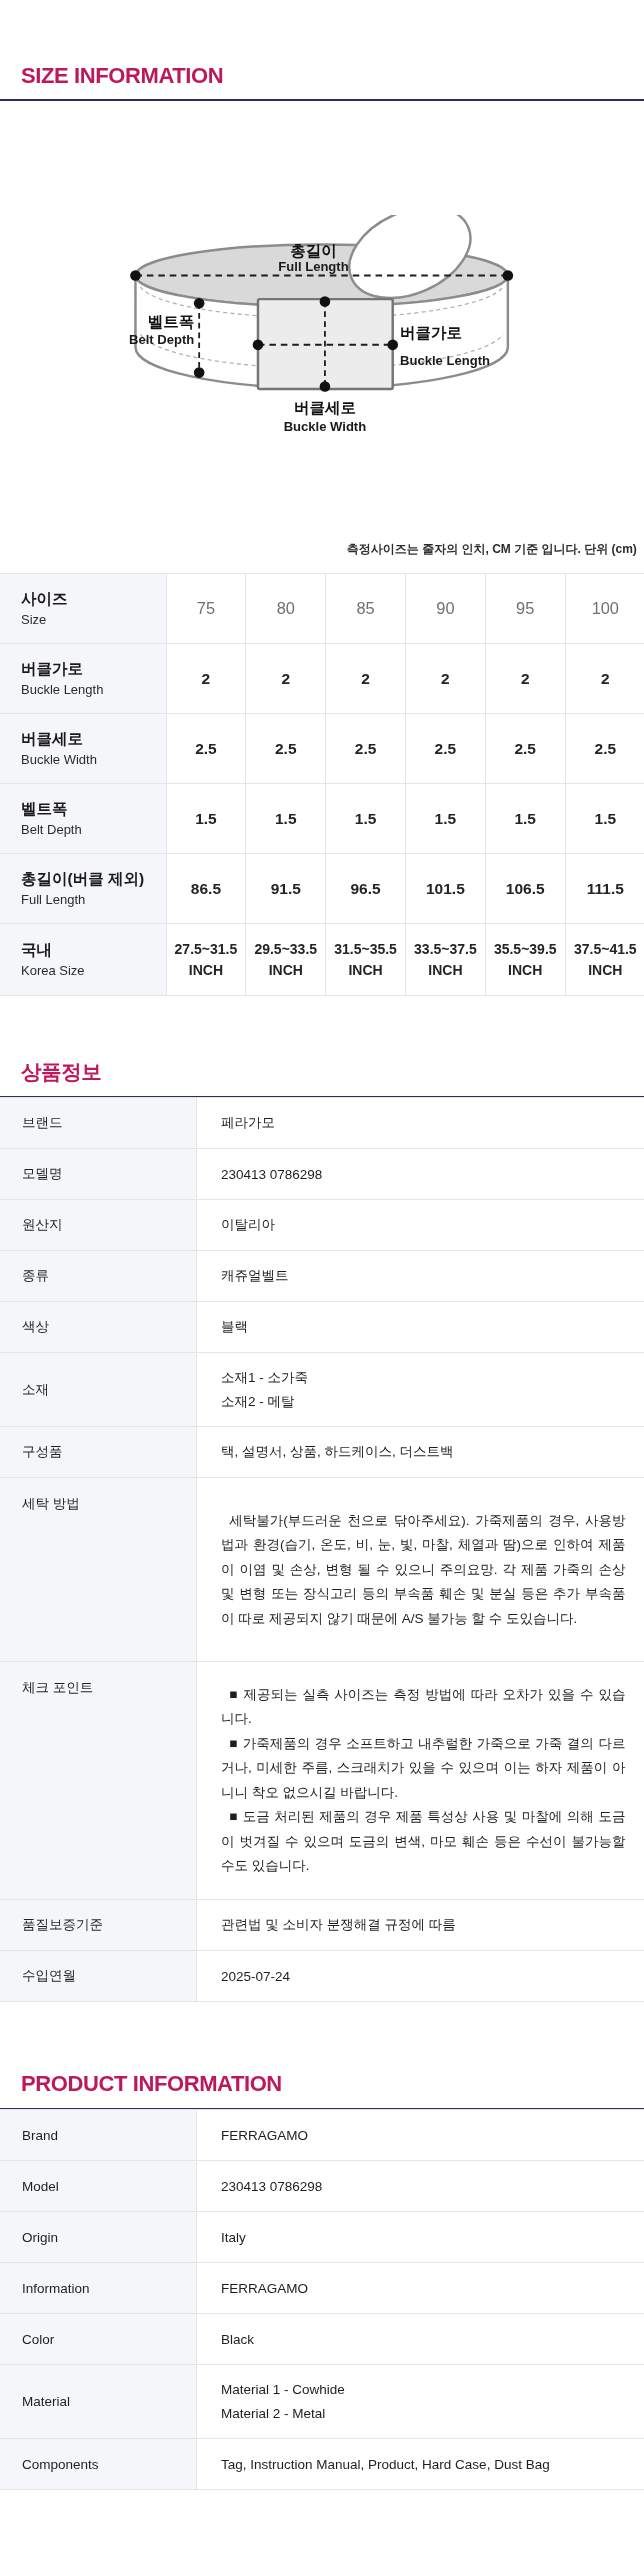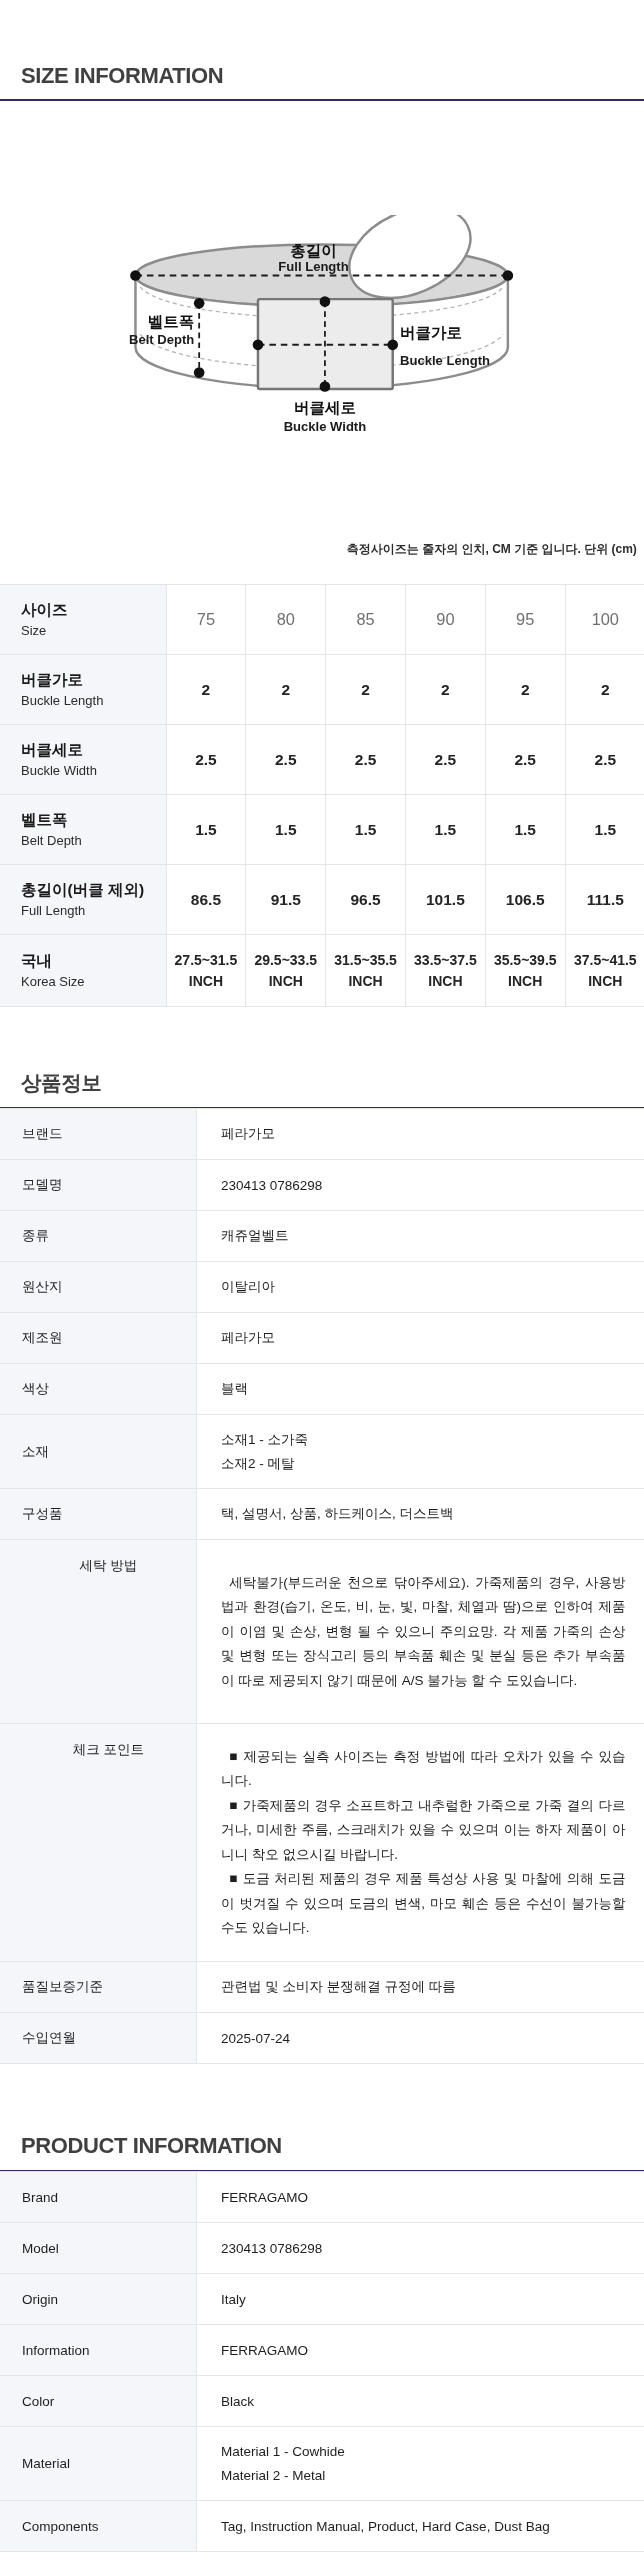--- a/index.html
+++ b/index.html
@@ -1,51 +1,51 @@
 <!DOCTYPE html>
 <html style="font-size:13px"><head>
 <meta charset="utf-8">
 <style>
   html,body{margin:0;padding:0;background:#fff;}
   body{width:645px;min-height:2576px;font-family:"Liberation Sans","DejaVu Sans",sans-serif;color:#222;}
-  .section-title{color:#404040;font-weight:700;font-size:22px;line-height:23px;letter-spacing:-0.4px;margin:0;padding-left:21px;}
+  .section-title{color:#be185d;font-weight:700;font-size:22px;line-height:23px;letter-spacing:-0.4px;margin:0;padding-left:21px;}
   .section-title.kr{font-size:20.5px;}
   .m-top-78{margin-top:64px;}
   .m-top-85{margin-top:70px;}
   .rule{height:1.6px;background:#2b3060;margin-top:12.3px;}
   
   .diagram{width:409px;height:245px;margin:114px 0 0 109px;}
   .diagram text{font-family:"Liberation Sans","DejaVu Sans",sans-serif;}
   .dlab-kr{font-size:19px;font-weight:700;fill:#111;}
   .dlab-en{font-size:16px;font-weight:700;fill:#1b1b1b;}
   
   .note{margin-top:79px;padding-right:8.2px;text-align:right;font-size:12px;font-weight:600;color:#2d2d2d;line-height:15.5px;}
   
   table{border-collapse:collapse;table-layout:fixed;width:645px;}
-  .size-table{margin-top:27px;}
+  .size-table{margin-top:16px;}
   .size-table th,.size-table td{border-top:0.8px solid #e4e5e9;border-bottom:0.8px solid #e4e5e9;}
   .size-table td{border-left:0.8px solid #e4e5e9;text-align:center;vertical-align:middle;}
   .size-table th{background:#f5f6fa;text-align:left;padding-left:21px;vertical-align:middle;font-weight:400;}
   .size-table tr{height:70px;}
   .size-table tr.tall2{height:72px;}
   .lk{font-size:15.5px;line-height:22px;font-weight:700;color:#1a1a1a;}
   .le{font-size:13px;line-height:19px;font-weight:500;color:#2b2b2b;}
   .hd{font-size:16.4px;font-weight:400;color:#707070;}
   .val{font-size:15.5px;font-weight:600;color:#242424;}
   .v2 span{display:block;font-size:14px;line-height:20.5px;font-weight:600;color:#242424;}
   
   .info-table{margin-top:0;}
   .info-table th,.info-table td{border-top:0.8px solid #e4e5e9;border-bottom:0.8px solid #e4e5e9;vertical-align:middle;}
   .info-table th{background:#f5f6fa;border-right:0.8px solid #e4e5e9;width:173px;text-align:left;font-weight:500;font-size:13.5px;color:#1f1f1f;padding-left:22px;}
   .info-table td{padding-left:24px;padding-right:19.6px;font-weight:500;font-size:13.5px;color:#1e1e1e;}
   .info-table tr{height:51px;}
   .info-table tr.twoline{height:74px;}
   .info-table tr.wash{height:184px;}
   .info-table tr.check{height:238px;}
-  .info-table tr.top th{vertical-align:top;padding-top:17px;text-align:center;}
+  .info-table tr.top th{vertical-align:top;padding-top:17px;}
   .ml div{line-height:24px;}
   .longtxt{font-size:12.7px;line-height:24.5px;font-weight:400;color:#222;text-align:justify;padding-top:14.7px;padding-bottom:14.7px;}
   .longtxt p{margin:0;text-indent:8.2px;}
   .spacer-bottom{height:54px;}
 </style>
 </head>
 <body>
 
 
 
@@ -218,30 +218,26 @@
   <tbody>
       <tr>
         <th>브랜드</th>
         <td>페라가모</td>
       </tr>
   <tr>
         <th>모델명</th>
         <td>230413 0786298</td>
       </tr>
   <tr>
+        <th>원산지</th>
+        <td>이탈리아</td>
+      </tr>
+  <tr>
         <th>종류</th>
         <td>캐쥬얼벨트</td>
-      </tr>
-  <tr>
-        <th>원산지</th>
-        <td>이탈리아</td>
-      </tr>
-  <tr>
-        <th>제조원</th>
-        <td>페라가모</td>
       </tr>
   <tr>
         <th>색상</th>
         <td>블랙</td>
       </tr>
   <tr class="twoline">
         <th>소재</th>
     <td class="ml">
           <div>소재1 - 소가죽</div>
           <div>소재2 - 메탈</div>

